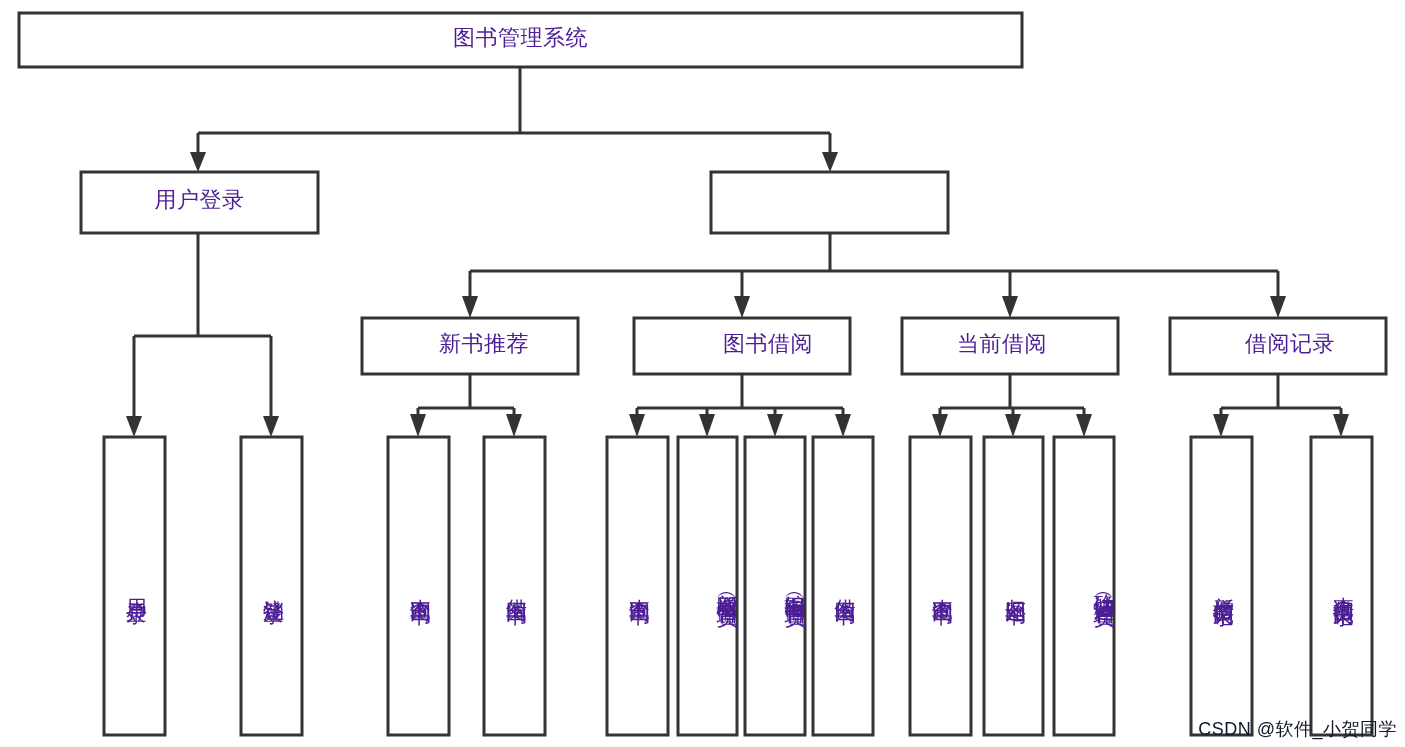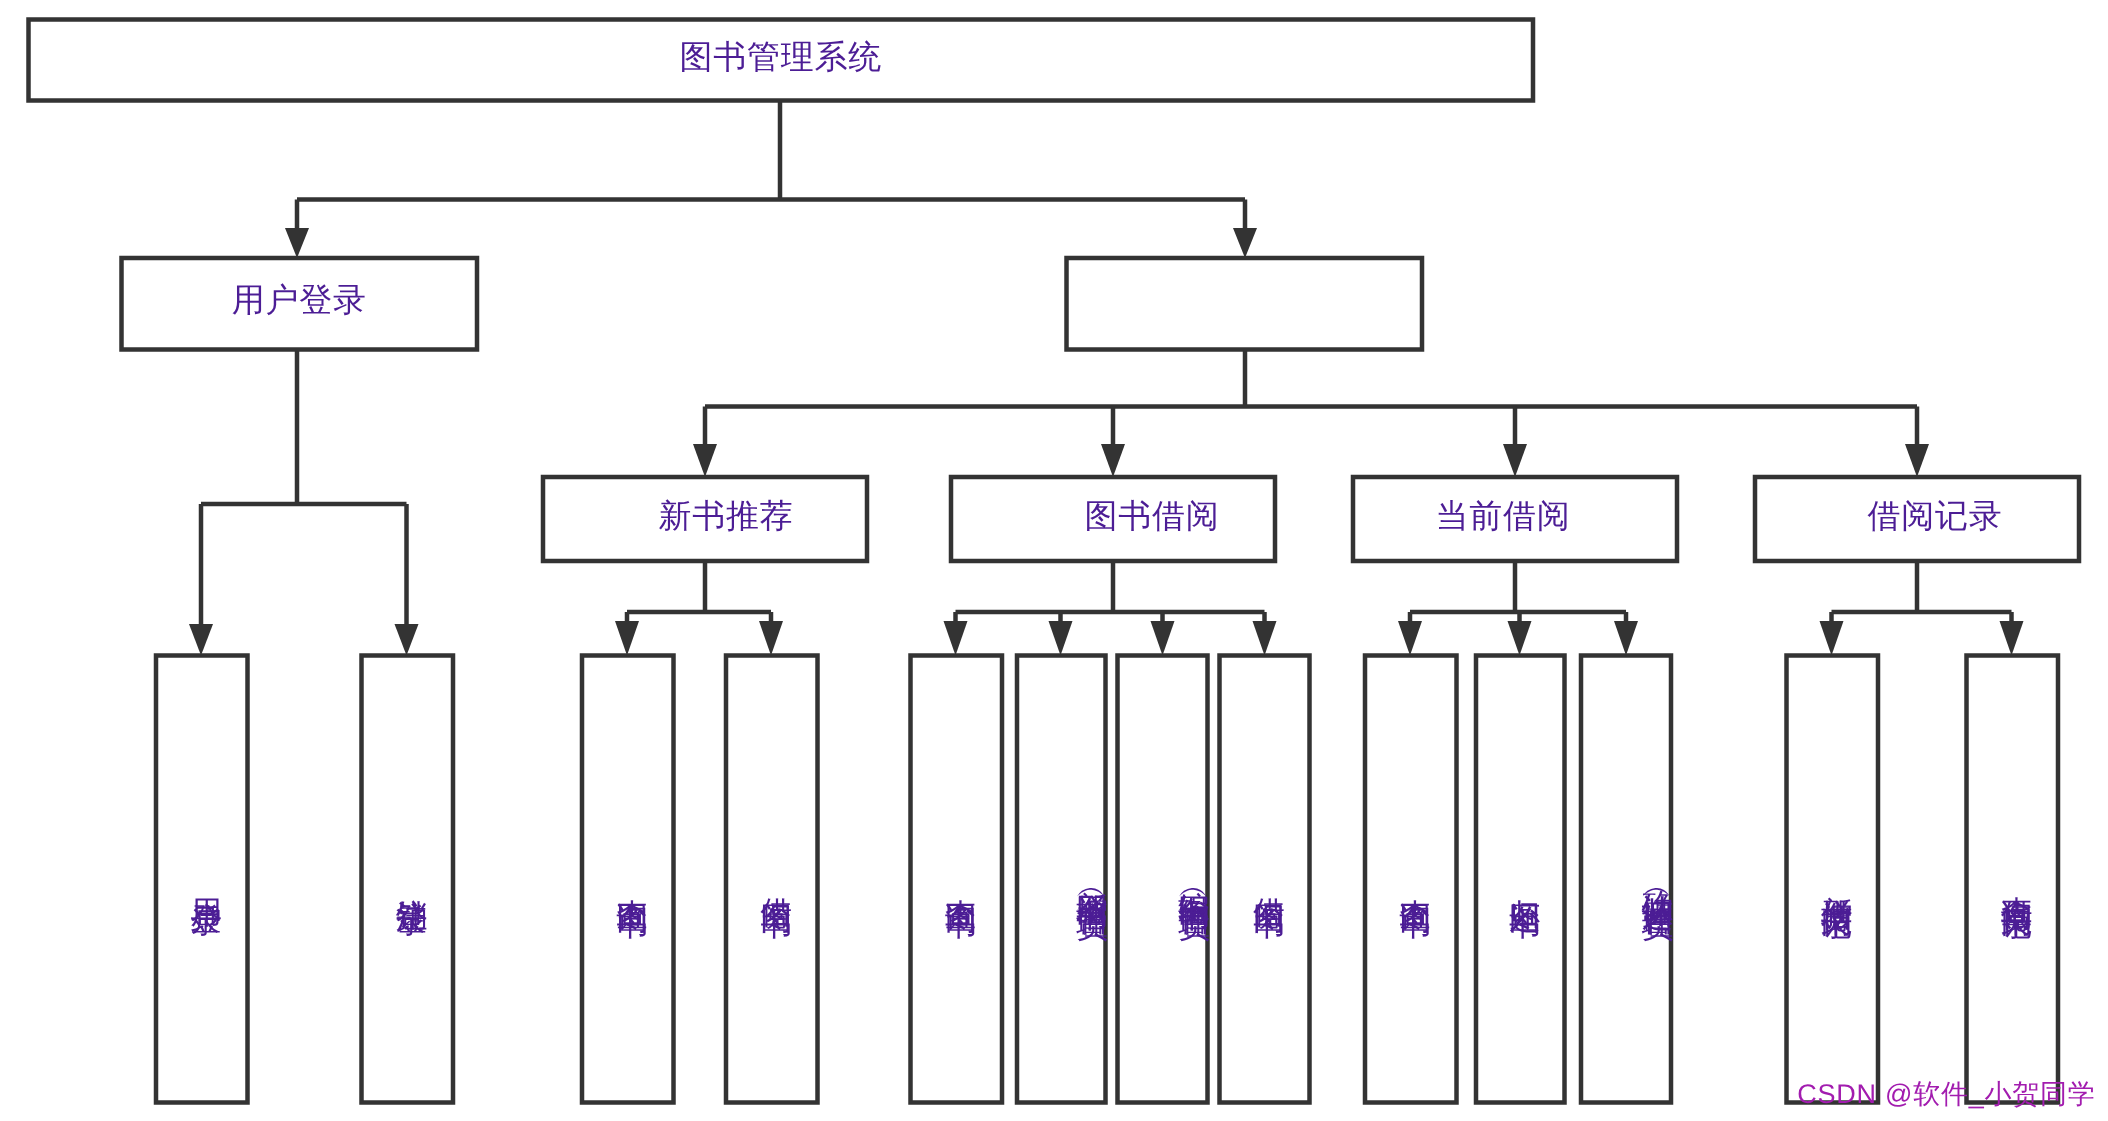--- a/index.html
+++ b/index.html
@@ -60,21 +60,21 @@
     font-size: 21px;
     line-height: 1.15;
     letter-spacing: 2px;
     white-space: nowrap;
   }
   .watermark {
     position: absolute;
     right: 8px;
     bottom: 6px;
     font-size: 18px;
-    color: #a21caf;
+    color: #0f172a;
     font-family: "Liberation Sans", "DejaVu Sans", sans-serif;
     white-space: nowrap;
     letter-spacing: 0.5px;
   }
 </style>
 </head>
 <body>
 
 <div id="diagram-root">
 

